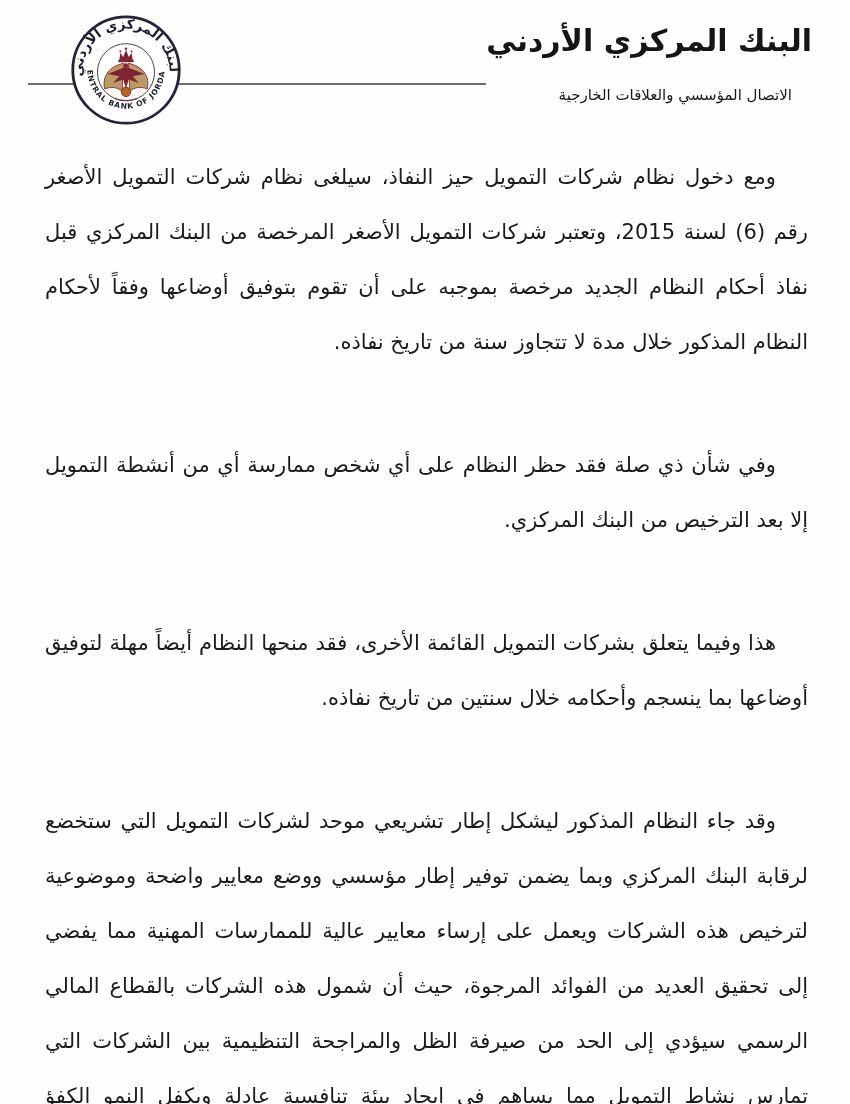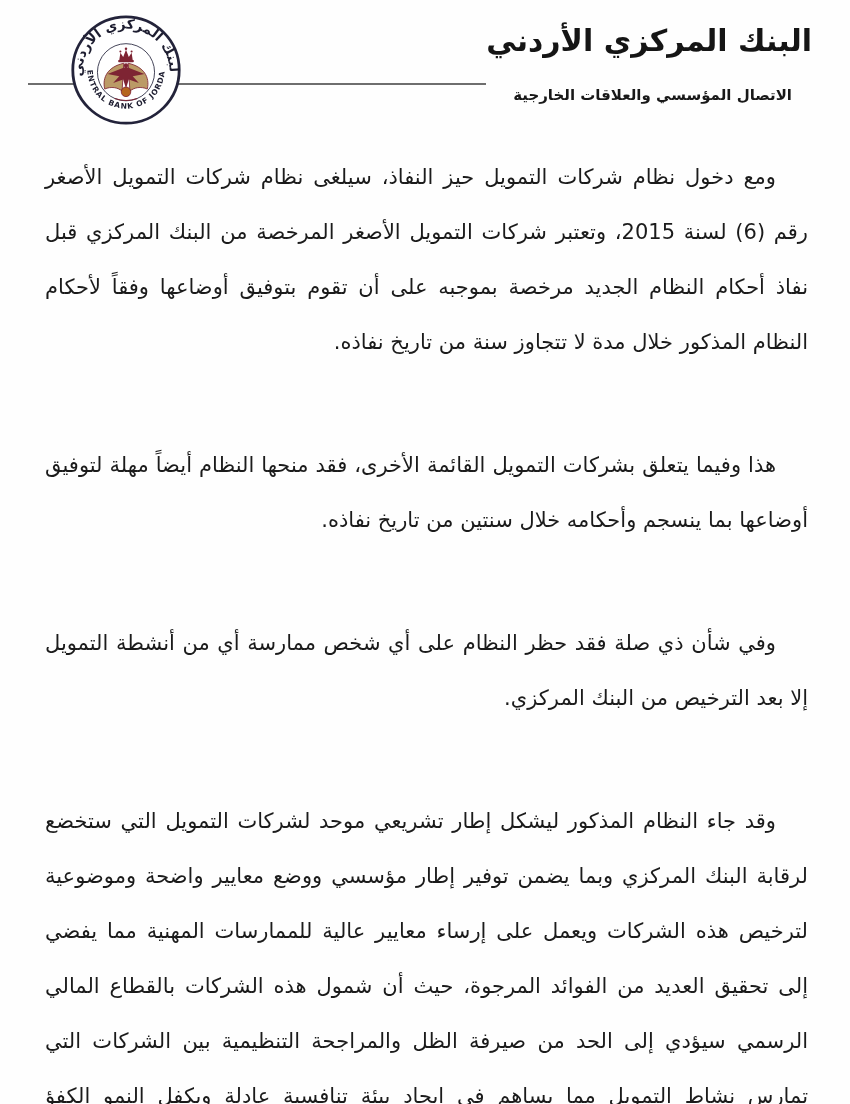--- a/index.html
+++ b/index.html
@@ -42,21 +42,21 @@
     background: #fefefe;
   }
   .bank-name {
     margin: 0;
     font-size: 30px; font-weight: bold; line-height: 1.25;
     color: #151515; white-space: nowrap;
     font-family: "DejaVu Sans", sans-serif;
   }
   .dept-name {
     margin-top: 26px; margin-right: 20px;
-    font-size: 15px; font-weight: bold; color: #181818;
+    font-size: 15px; font-weight: normal; color: #181818;
     white-space: nowrap;
   }
 
   
   .letter-body {
     position: absolute; top: 150px; left: 45px; right: 42px;
     direction: rtl;
     font-size: 21px; line-height: 55px;
     text-align: justify;
     color: #1b1b1b;
@@ -113,18 +113,18 @@
 
     <div class="title-block">
       <h1 class="bank-name">البنك المركزي الأردني</h1>
       <div class="dept-name">الاتصال المؤسسي والعلاقات الخارجية</div>
     </div>
 
   </header>
 
   <main class="letter-body" dir="rtl">
     <p>ومع دخول نظام شركات التمويل حيز النفاذ، سيلغى نظام شركات التمويل الأصغر رقم (6) لسنة 2015، وتعتبر شركات التمويل الأصغر المرخصة من البنك المركزي قبل نفاذ أحكام النظام الجديد مرخصة بموجبه على أن تقوم بتوفيق أوضاعها وفقاً لأحكام النظام المذكور خلال مدة لا تتجاوز سنة من تاريخ نفاذه.</p>
+    <p>وفي شأن ذي صلة فقد حظر النظام على أي شخص ممارسة أي من أنشطة التمويل إلا بعد الترخيص من البنك المركزي.</p>
     <p>هذا وفيما يتعلق بشركات التمويل القائمة الأخرى، فقد منحها النظام أيضاً مهلة لتوفيق أوضاعها بما ينسجم وأحكامه خلال سنتين من تاريخ نفاذه.</p>
-    <p>وفي شأن ذي صلة فقد حظر النظام على أي شخص ممارسة أي من أنشطة التمويل إلا بعد الترخيص من البنك المركزي.</p>
     <p class="continued">وقد جاء النظام المذكور ليشكل إطار تشريعي موحد لشركات التمويل التي ستخضع لرقابة البنك المركزي وبما يضمن توفير إطار مؤسسي ووضع معايير واضحة وموضوعية لترخيص هذه الشركات ويعمل على إرساء معايير عالية للممارسات المهنية مما يفضي إلى تحقيق العديد من الفوائد المرجوة، حيث أن شمول هذه الشركات بالقطاع المالي الرسمي سيؤدي إلى الحد من صيرفة الظل والمراجحة التنظيمية بين الشركات التي تمارس نشاط التمويل مما يساهم في إيجاد بيئة تنافسية عادلة ويكفل النمو الكفؤ والمسؤول لهذه الشركات، وسيعمل ذلك على</p>
   </main>
 
 </div>
 
 </body></html>

